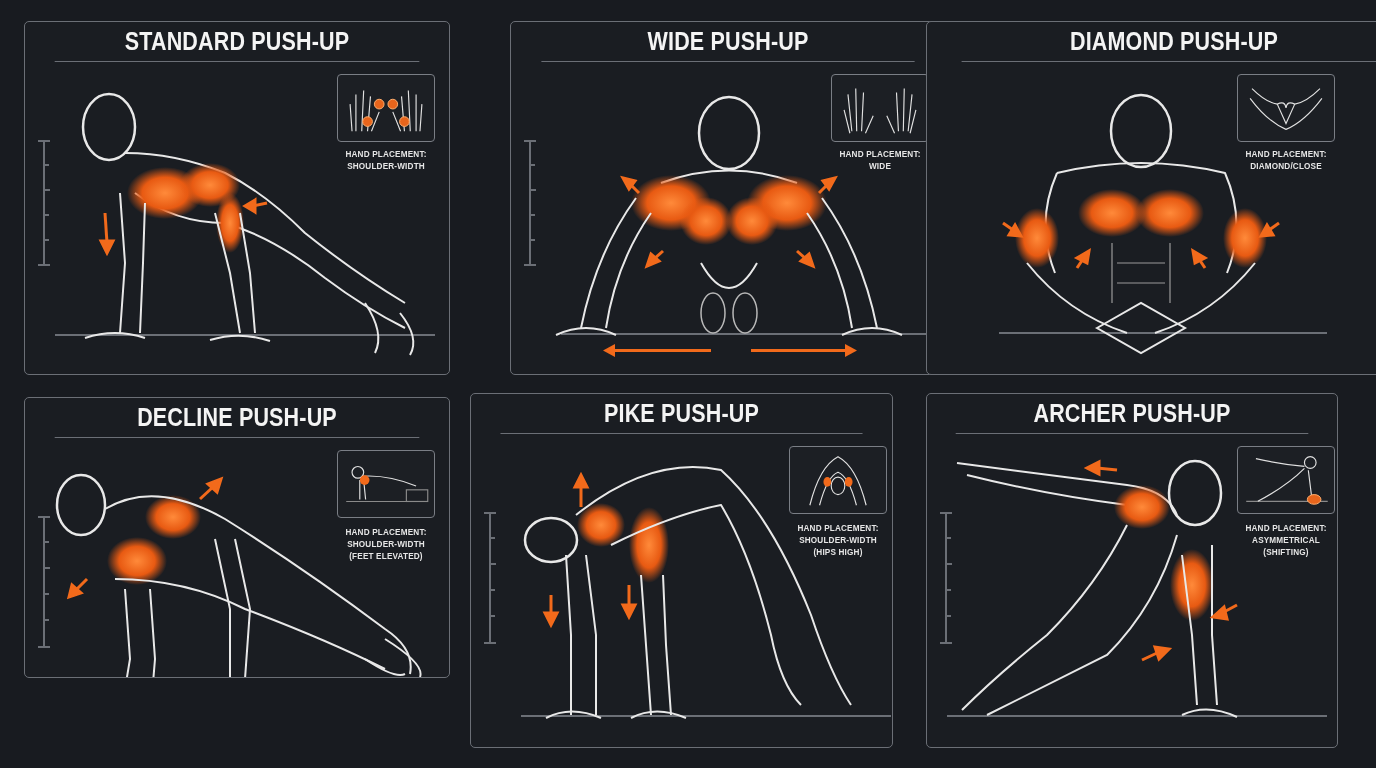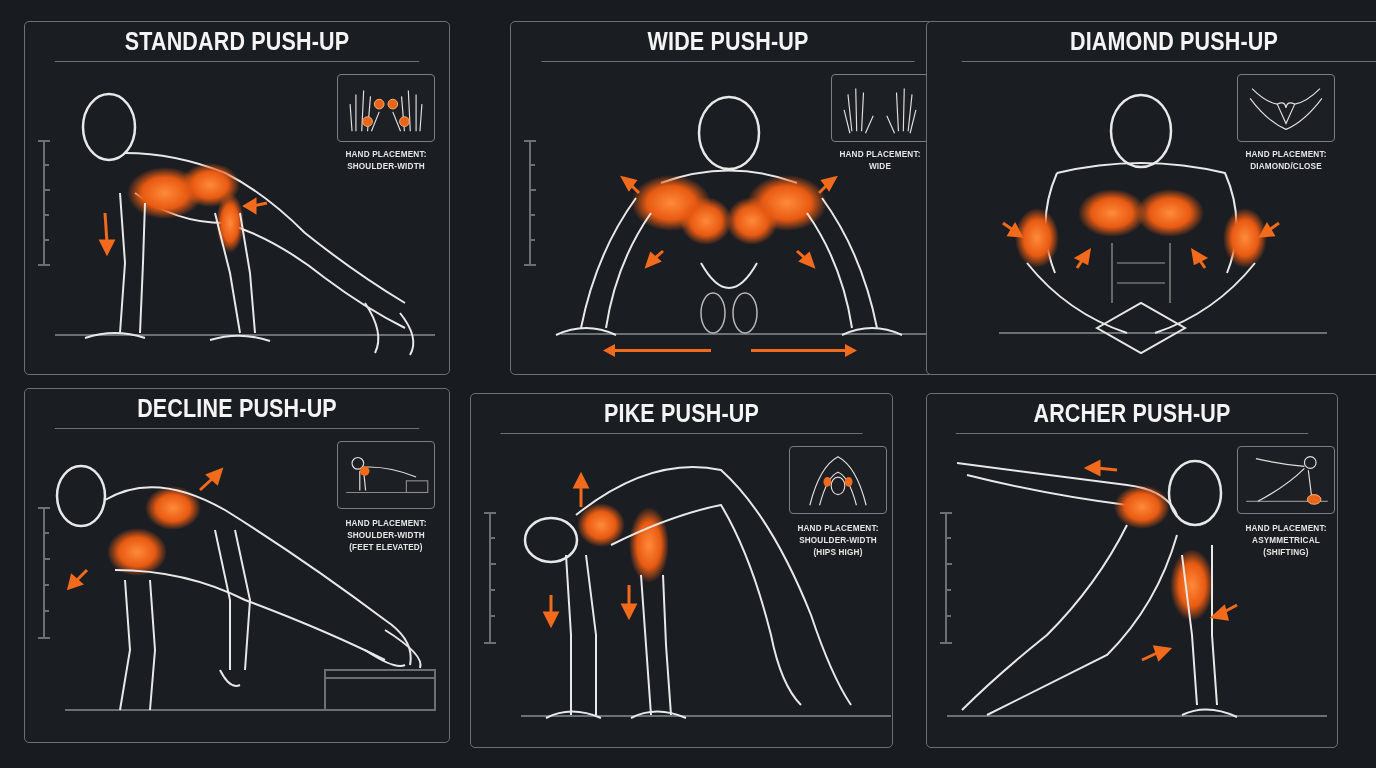--- a/index.html
+++ b/index.html
@@ -210,21 +210,21 @@
         <path d="M40 30 L49 50 L58 30"></path>
       </g>
     </svg>
   </div>
   <div class="inset-label" style="left:294px;top:126px;">
     <div>HAND PLACEMENT:</div>
     <div>DIAMOND/CLOSE</div>
   </div>
 </div>
 
-<div class="panel" style="left:24px;top:388px;width:426px;height:355px;">
+<div class="panel" style="left:24px;top:397px;width:426px;height:281px;">
   <div class="panel-title">DECLINE PUSH-UP</div>
   <svg class="fig" width="426" height="313" viewBox="0 0 426 313">
     <defs>
       <radialGradient id="glow4" cx="50%" cy="50%" r="50%">
         <stop offset="0%" stop-color="#ff8a3a"></stop>
           <stop offset="60%" stop-color="#e85a12"></stop>
           <stop offset="100%" stop-color="#e85a12" stop-opacity="0"></stop>
       </radialGradient>
     </defs>
     <line x1="40" y1="280" x2="410" y2="280" stroke="#6b6f76" stroke-width="2"></line>

